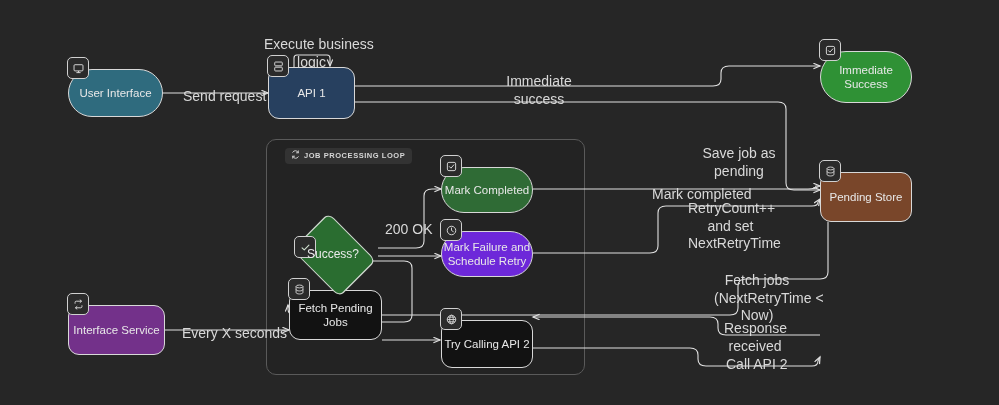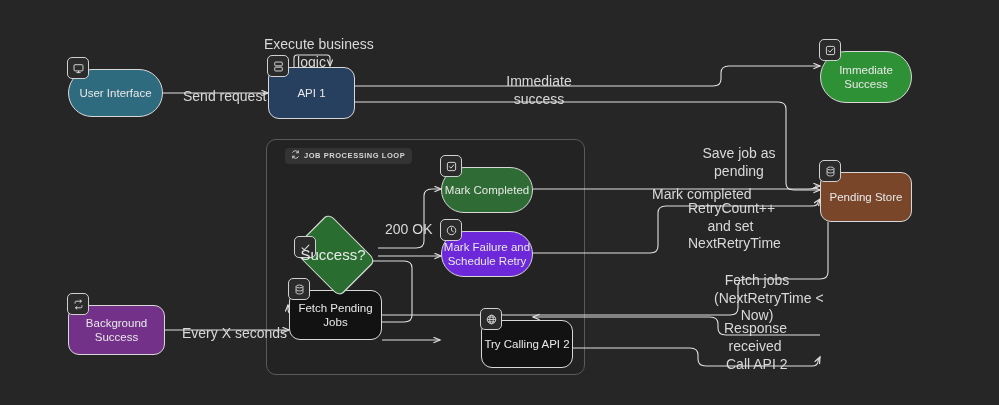--- a/index.html
+++ b/index.html
@@ -4,21 +4,21 @@
 <style>
   html,body{margin:0;padding:0;background:#262626;}
   body{width:999px;height:405px;overflow:hidden;font-family:"Liberation Sans",sans-serif;}
   #canvas{position:relative;width:999px;height:405px;background:#262626;}
   .node{position:absolute;box-sizing:border-box;display:flex;align-items:center;justify-content:center;text-align:center;color:#e8e8e8;font-size:11.5px;line-height:1.25;border:1.2px solid #d8d8d8;border-radius:11px;}
   .node.pill{border-radius:26px;}
   .icon{position:absolute;left:-2px;top:-13px;width:20px;height:20px;border:1.2px solid #d0d0d0;border-radius:5px;background:#2b2b2b;display:flex;align-items:center;justify-content:center;}
   .icon svg{display:block;}
   .diamond{position:absolute;box-sizing:border-box;}
   .diamond .dshape{position:absolute;inset:0;background:#2a6d30;border:1.2px solid #cfd8cf;transform:rotate(45deg);border-radius:6px;}
-  .diamond .dlabel{position:absolute;inset:0;display:flex;align-items:center;justify-content:center;color:#eaeaea;font-size:15px;}
+  .diamond .dlabel{position:absolute;inset:0;display:flex;align-items:center;justify-content:center;color:#eaeaea;font-size:12px;}
   .diamond .icon{left:6px;top:14px;}
   .group{position:absolute;box-sizing:border-box;border:1.1px solid #5a5a5a;border-radius:10px;background:#232323;}
   .group-title{position:absolute;left:10px;top:8px;background:#333;border-radius:4px;padding:2px 7px 3px 6px;display:flex;align-items:center;gap:4px;color:#d6d6d6;font-size:7.5px;letter-spacing:.55px;font-weight:bold;margin-left:8px;}
   .elabel{position:absolute;color:#d9d9d9;font-size:14px;line-height:1.25;text-align:center;white-space:pre;}
   svg.edges{position:absolute;left:0;top:0;width:999px;height:405px;pointer-events:none;}
   svg.edges path{fill:none;stroke:#e0e0e0;stroke-width:1.1;}
 </style>
 </head>
 <body>
 
@@ -130,21 +130,21 @@
 
   <div class="node" style="left:68px;top:305px;width:97px;height:50px;background:#73318a;">
     <span class="icon">
       <svg width="11" height="11" viewBox="0 0 16 16">
           <path d="M3 6.2V5a1.8 1.8 0 0 1 1.8-1.8h7.4" fill="none" stroke="#d8d8d8" stroke-width="1.4" stroke-linecap="round"></path>
           <path d="M10.3 1.3l2 1.9-2 1.9" fill="none" stroke="#d8d8d8" stroke-width="1.4" stroke-linecap="round" stroke-linejoin="round"></path>
           <path d="M13 9.8V11a1.8 1.8 0 0 1-1.8 1.8H3.8" fill="none" stroke="#d8d8d8" stroke-width="1.4" stroke-linecap="round"></path>
           <path d="M5.7 14.7l-2-1.9 2-1.9" fill="none" stroke="#d8d8d8" stroke-width="1.4" stroke-linecap="round" stroke-linejoin="round"></path>
         </svg>
     </span>
-    <span>Background Success</span>
+    <span>Interface Service</span>
   </div>
 
   <div class="node pill" style="left:441px;top:167px;width:92px;height:46px;background:#2f6b35;">
     <span class="icon">
       <svg width="11" height="11" viewBox="0 0 16 16">
           <rect x="2" y="2" width="12" height="12" rx="2.2" fill="none" stroke="#d8d8d8" stroke-width="1.4"></rect>
           <path d="M5 8.2l2.2 2.2L11.4 5.6" fill="none" stroke="#d8d8d8" stroke-width="1.4" stroke-linecap="round" stroke-linejoin="round"></path>
         </svg>
     </span>
     <span>Mark Completed</span>
@@ -164,21 +164,21 @@
     <span class="icon">
       <svg width="11" height="11" viewBox="0 0 16 16">
           <ellipse cx="8" cy="3.6" rx="5" ry="2.1" fill="none" stroke="#d8d8d8" stroke-width="1.3"></ellipse>
           <path d="M3 3.6v8.8c0 1.15 2.24 2.1 5 2.1s5-.95 5-2.1V3.6" fill="none" stroke="#d8d8d8" stroke-width="1.3"></path>
           <path d="M3 8c0 1.15 2.24 2.1 5 2.1s5-.95 5-2.1" fill="none" stroke="#d8d8d8" stroke-width="1.3"></path>
         </svg>
     </span>
     <span>Fetch Pending Jobs</span>
   </div>
 
-  <div class="node" style="left:441px;top:320px;width:92px;height:48px;background:#121212;margin-left:40px;">
+  <div class="node" style="left:441px;top:320px;width:92px;height:48px;background:#121212;">
     <span class="icon">
       <svg width="11" height="11" viewBox="0 0 16 16">
           <circle cx="8" cy="8" r="6.2" fill="none" stroke="#d8d8d8" stroke-width="1.3"></circle>
           <ellipse cx="8" cy="8" rx="2.7" ry="6.2" fill="none" stroke="#d8d8d8" stroke-width="1.3"></ellipse>
           <path d="M1.8 8h12.4M2.9 4.6h10.2M2.9 11.4h10.2" stroke="#d8d8d8" stroke-width="1.3"></path>
         </svg>
     </span>
     <span>Try Calling API 2</span>
   </div>
 

